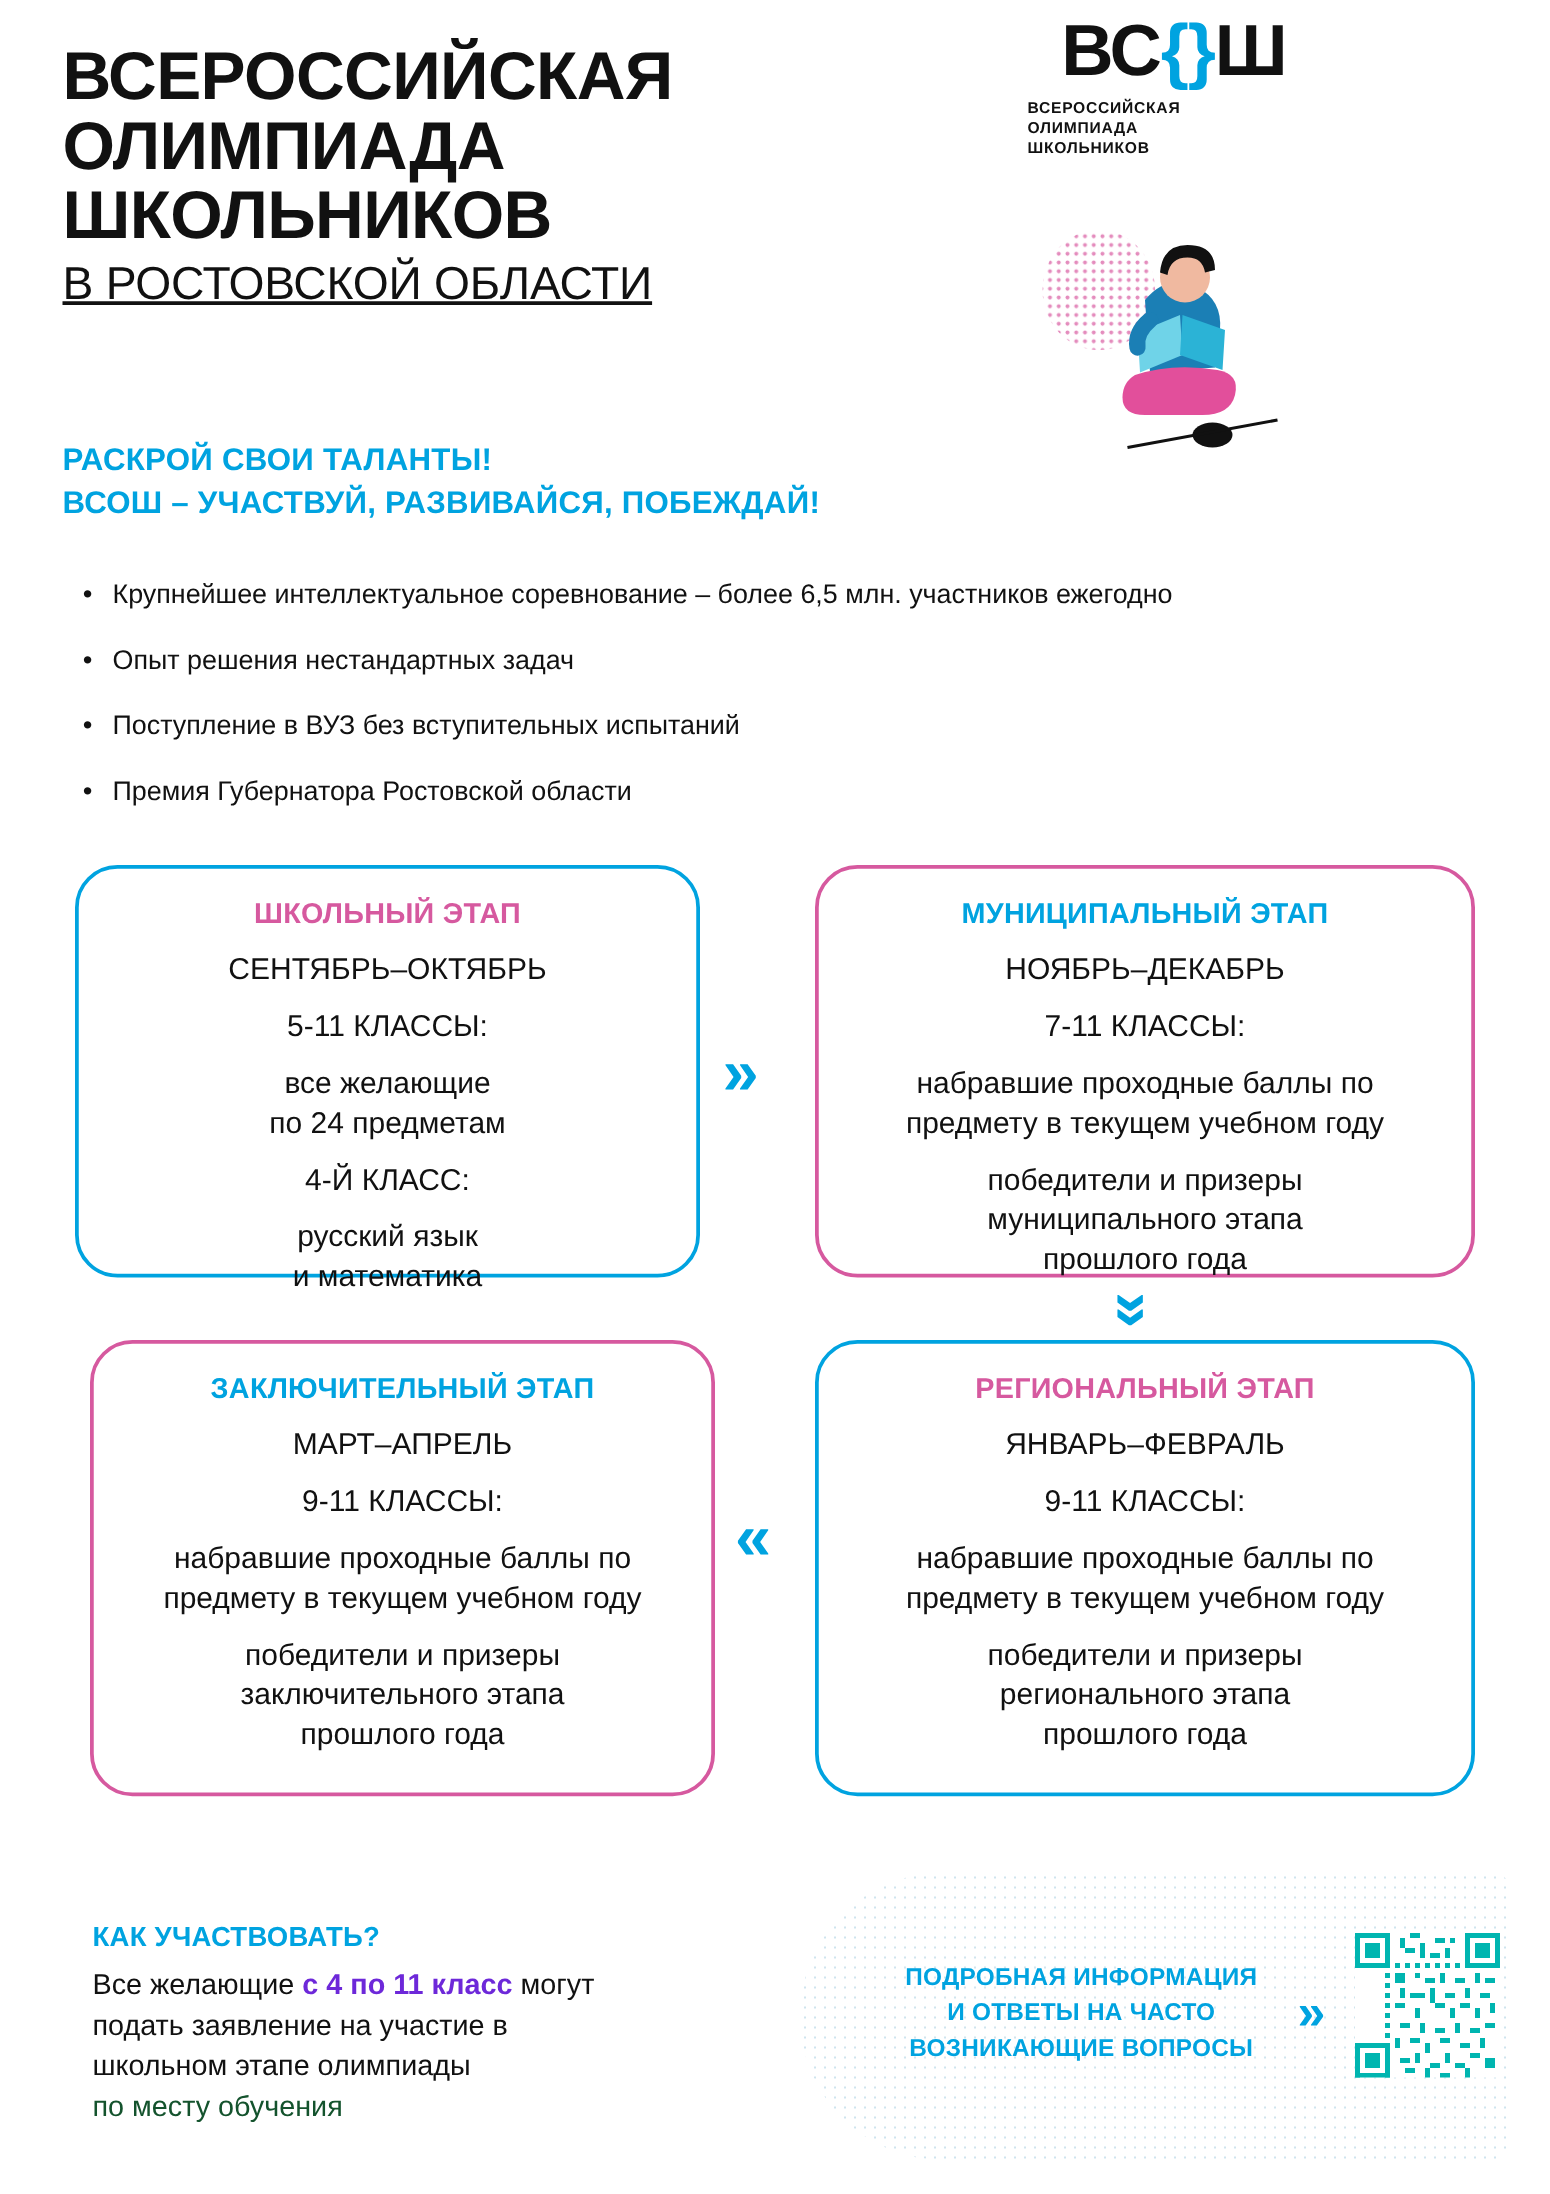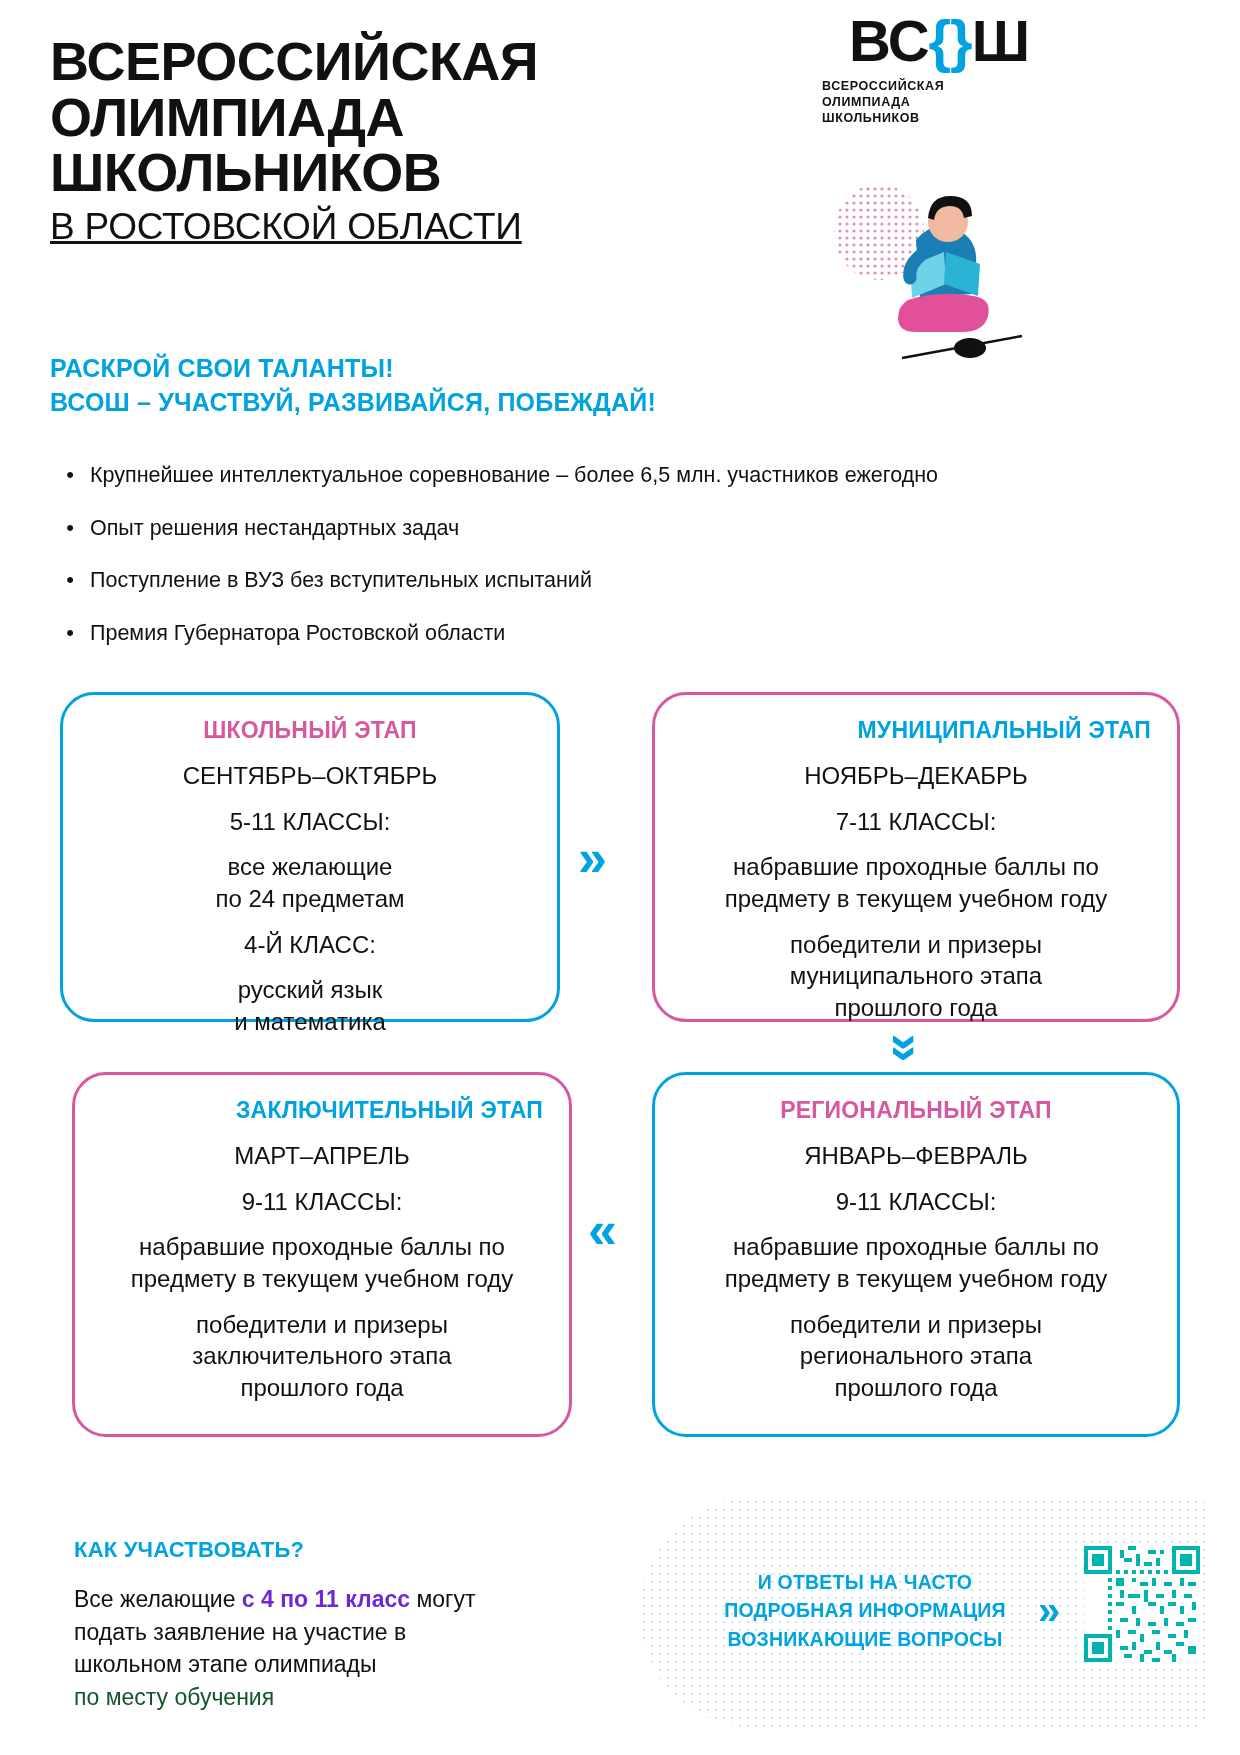--- a/index.html
+++ b/index.html
@@ -154,21 +154,21 @@
   .card-pink { border: 3.5px solid #d6599f; }
 
   .card-title {
     font-size: 23px;
     font-weight: bold;
     text-transform: uppercase;
     letter-spacing: 0.2px;
     margin-bottom: 16px;
   }
   .t-pink { color: #d6599f; }
-  .t-blue { color: #00a3e0; text-align: right; }
+  .t-blue { color: #00a3e0; }
   .card-line {
     font-size: 24px;
     line-height: 1.32;
     color: #111;
     margin-bottom: 14px;
   }
   .card-group { margin-bottom: 14px; }
   .card-group .card-line { margin-bottom: 0; }
 
   #card-school    { left: 0;    top: 0;   width: 500px; height: 330px; }
@@ -193,21 +193,21 @@
     left: 74px;
     top: 1537px;
     width: 560px;
   }
   .howto-title {
     color: #00a3e0;
     font-weight: bold;
     font-size: 22px;
     text-transform: uppercase;
     letter-spacing: 0.2px;
-    margin-bottom: 20px;
+    margin-bottom: 8px;
   }
   .howto-text {
     font-size: 23px;
     line-height: 1.42;
     color: #111;
   }
   .howto-text .hl { color: #6d28d9; font-weight: bold; }
   .howto-text .hl2 { color: #14532d; }
 
   .info-panel {
@@ -404,22 +404,22 @@
     <div class="howto-text">
       <div><span>Все желающие </span><span class="hl">с 4 по 11 класс</span><span> могут</span></div>
       <div>подать заявление на участие в</div>
       <div>школьном этапе олимпиады</div>
       <div class="hl2">по месту обучения</div>
     </div>
   </div>
 
   <div class="info-panel">
     <div class="info-text">
+      <div>ПОДРОБНАЯ ИНФОРМАЦИЯ</div>
       <div>И ОТВЕТЫ НА ЧАСТО</div>
-      <div>ПОДРОБНАЯ ИНФОРМАЦИЯ</div>
       <div>ВОЗНИКАЮЩИЕ ВОПРОСЫ</div>
     </div>
     <div class="info-arrow">»</div>
     <div class="qr">
       <svg width="116" height="116" viewBox="0 0 29 29" xmlns="http://www.w3.org/2000/svg" shape-rendering="crispEdges">
         <rect width="29" height="29" fill="#ffffff"></rect>
         <g fill="#00b5b0">
 
           <rect x="0" y="0" width="7" height="1"></rect>
             <rect x="0" y="6" width="7" height="1"></rect>

